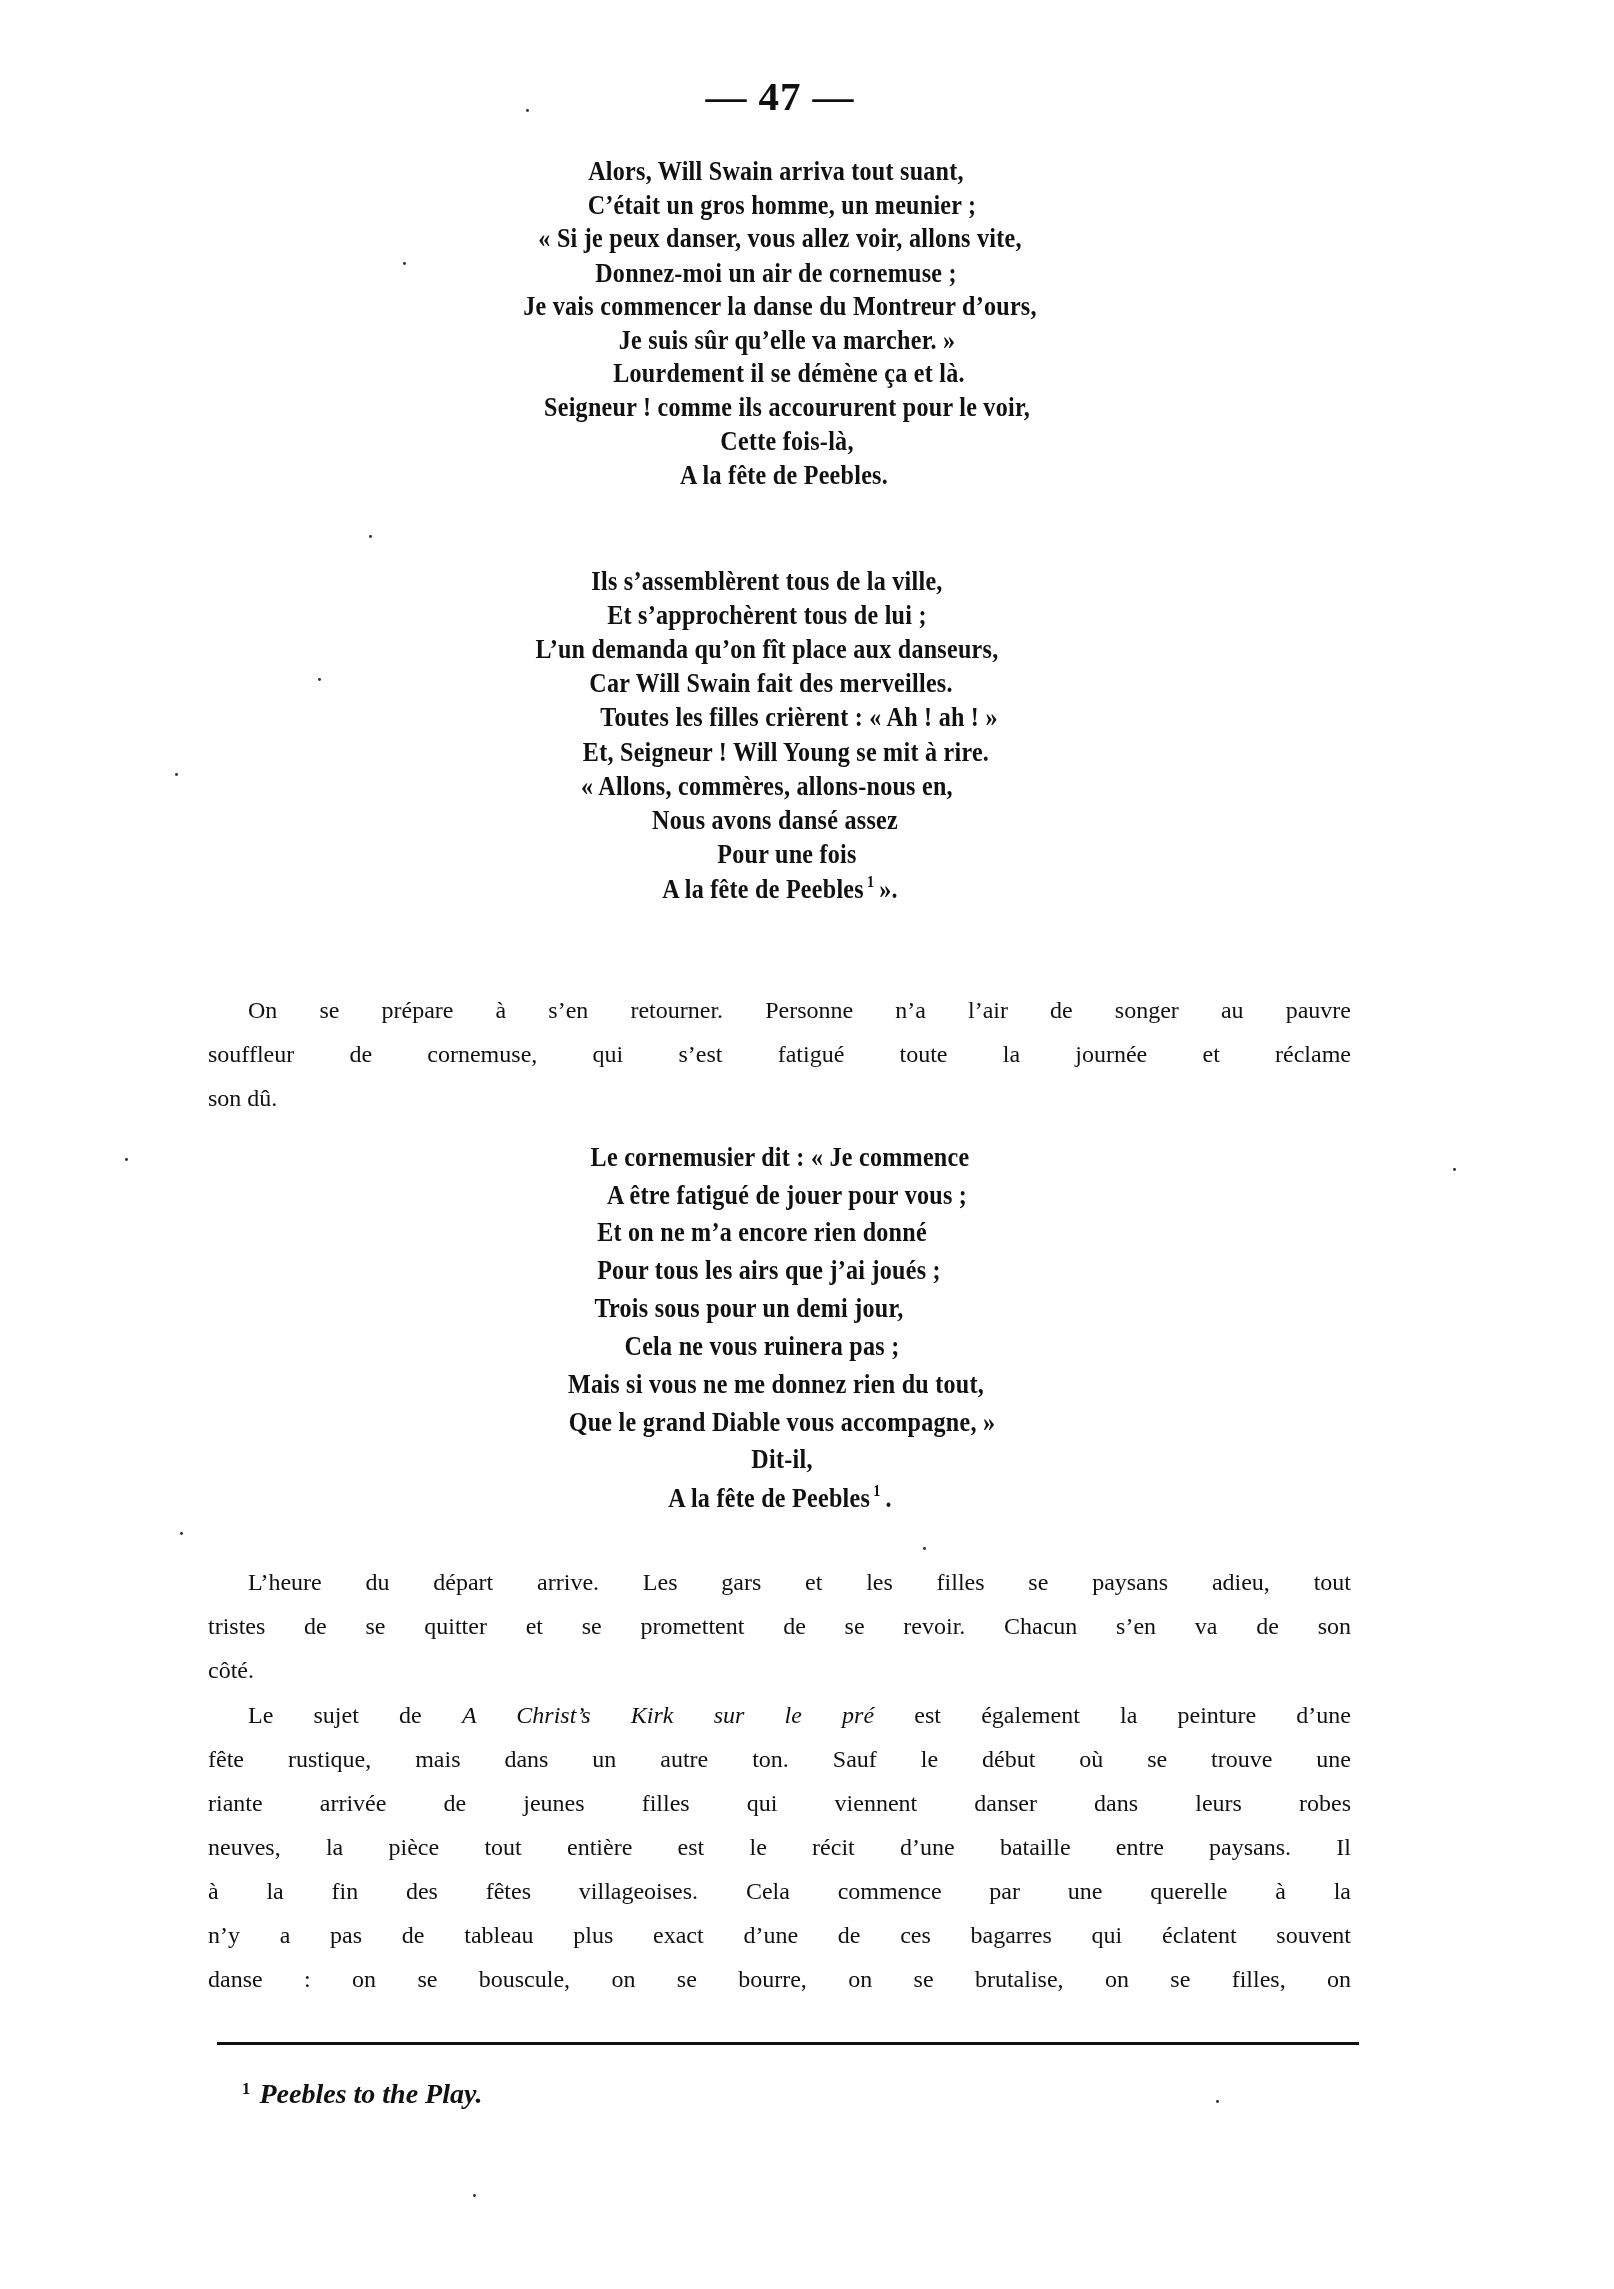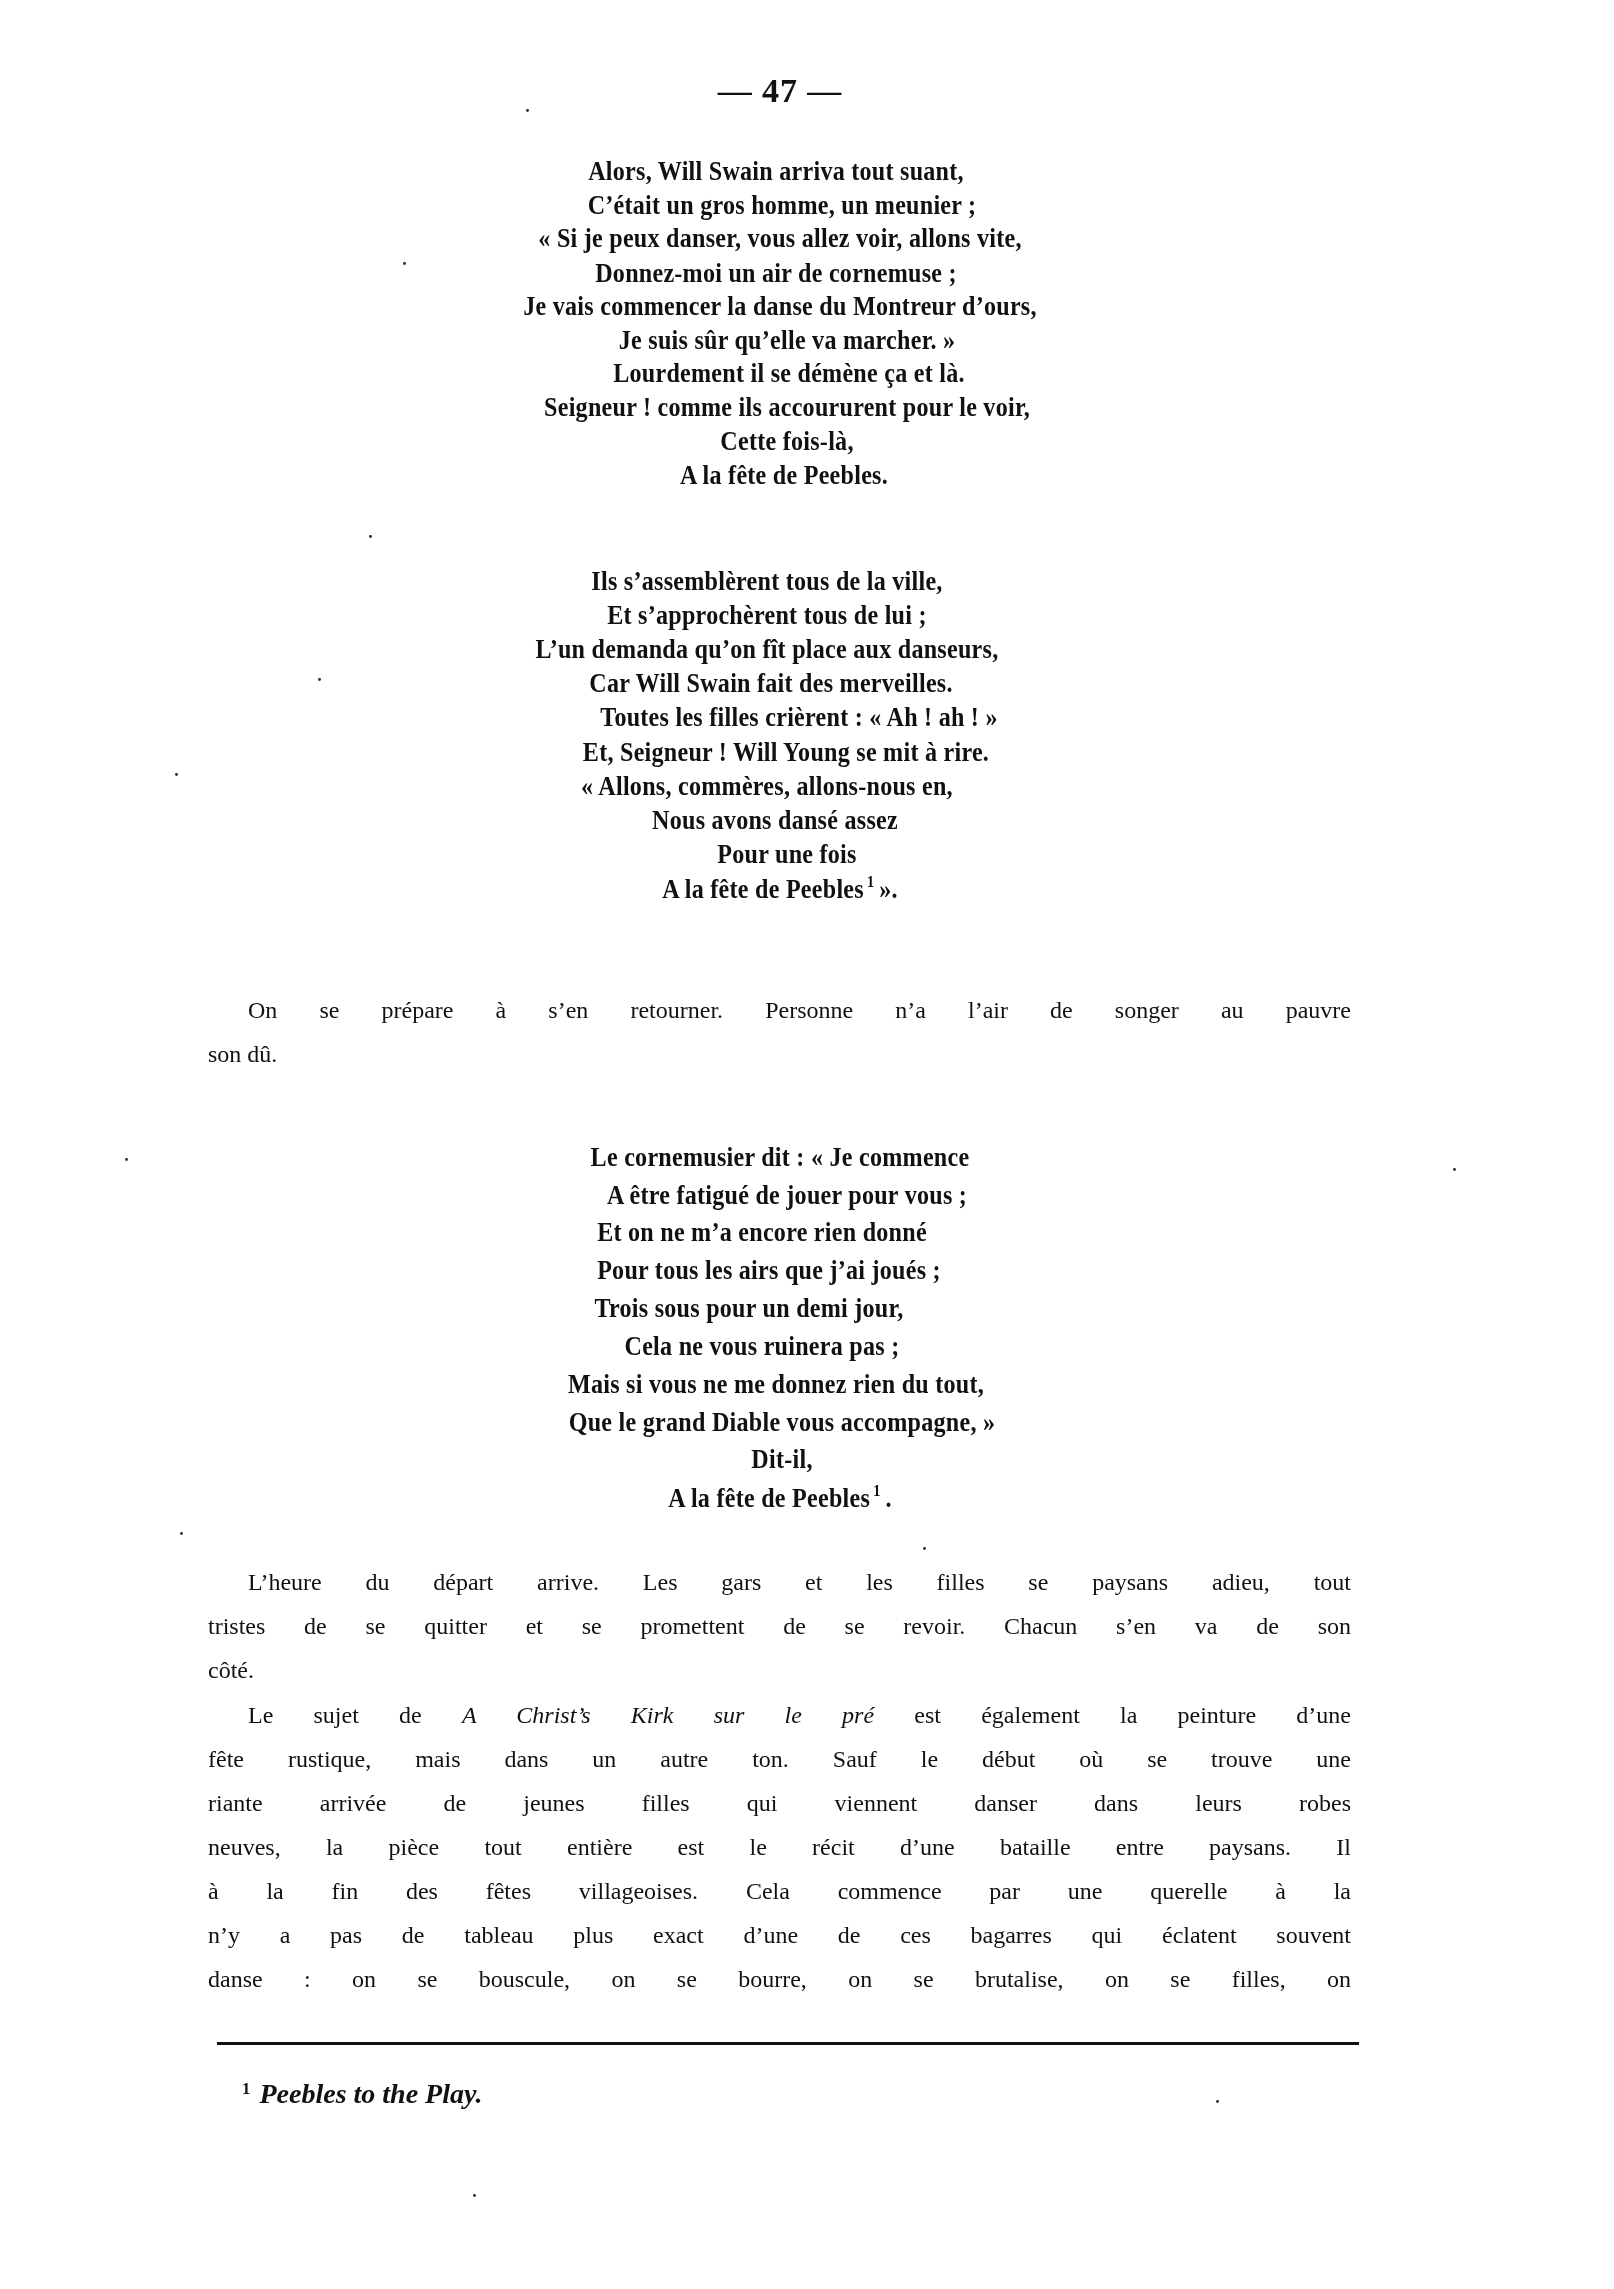--- a/index.html
+++ b/index.html
@@ -1,20 +1,20 @@
 <!DOCTYPE html>
 <html style="font-size:14.8px"><head>
 <meta charset="utf-8">
 <style>
   html, body { margin: 0; padding: 0; background: #ffffff; }
   body { width: 1614px; height: 2290px; position: relative; overflow: hidden;
          font-family: "Liberation Serif", "DejaVu Serif", serif; color: #111; }
   .page { position: absolute; left: 0; top: 0; width: 1614px; height: 2290px; }
   .pagenum { position: absolute; top: 72px; left: 0; width: 1560px; text-align: center;
-             font-size: 34px; font-weight: bold; letter-spacing: 0.9px; }
+             font-size: 41px; font-weight: bold; letter-spacing: 0.9px; }
   .verse { position: absolute; left: 0; width: 1560px; }
   .verse .line { position: absolute; left: 0; width: 1560px; text-align: center;
                  font-size: 28px; font-weight: bold; white-space: nowrap;
                  transform: scaleX(0.86); transform-origin: 780px 0; letter-spacing: 0.3px; }
   .prose { position: absolute; left: 208px; width: 1143px; font-size: 24px; line-height: 44px;
            text-align: justify; text-align-last: left; }
   .prose .pl { display: block; text-align: justify; text-align-last: justify; white-space: nowrap; }
   .prose .pl.last { text-align-last: left; }
   .prose .pl.first { padding-left: 40px; }
   .prose .it { font-style: italic; }
@@ -52,20 +52,21 @@
     <div class="line" style="top:701px;left:18.5px">Toutes les filles crièrent : « Ah ! ah ! »</div>
     <div class="line" style="top:736px;left:5.5px">Et, Seigneur ! Will Young se mit à rire.</div>
     <div class="line" style="top:770px;left:-13px">« Allons, commères, allons-nous en,</div>
     <div class="line" style="top:804px;left:-5.5px">Nous avons dansé assez</div>
     <div class="line" style="top:838px;left:7.4px">Pour une fois</div>
     <div class="line" style="top:872px;left:0px"><span>A la fête de Peebles</span><sup class="fn">1</sup><span>».</span></div>
   </div>
 
   <div class="prose" style="top:988px">
     <span class="pl first">On se prépare à s’en retourner. Personne n’a l’air de songer au pauvre</span>
+    <span class="pl">souffleur de cornemuse, qui s’est fatigué toute la journée et réclame</span>
     <span class="pl last">son dû.</span>
   </div>
 
   <div class="verse">
     <div class="line" style="top:1141px;left:0px">Le cornemusier dit : « Je commence</div>
     <div class="line" style="top:1179px;left:7.4px">A être fatigué de jouer pour vous ;</div>
     <div class="line" style="top:1216px;left:-18.5px">Et on ne m’a encore rien donné</div>
     <div class="line" style="top:1254px;left:-11px">Pour tous les airs que j’ai joués ;</div>
     <div class="line" style="top:1292px;left:-31px">Trois sous pour un demi jour,</div>
     <div class="line" style="top:1330px;left:-18.5px">Cela ne vous ruinera pas ;</div>

